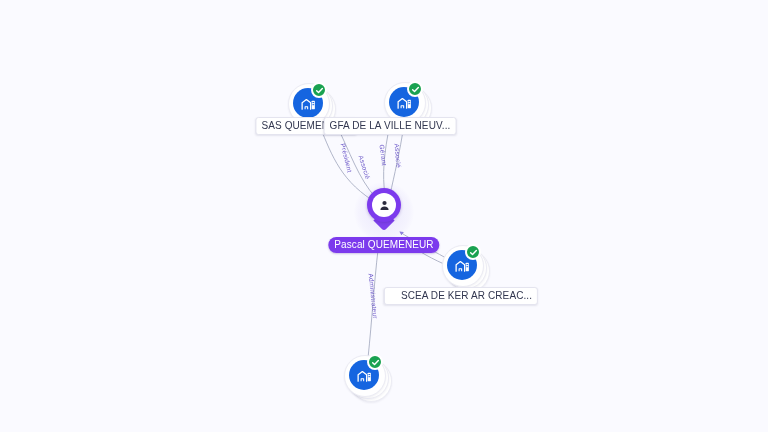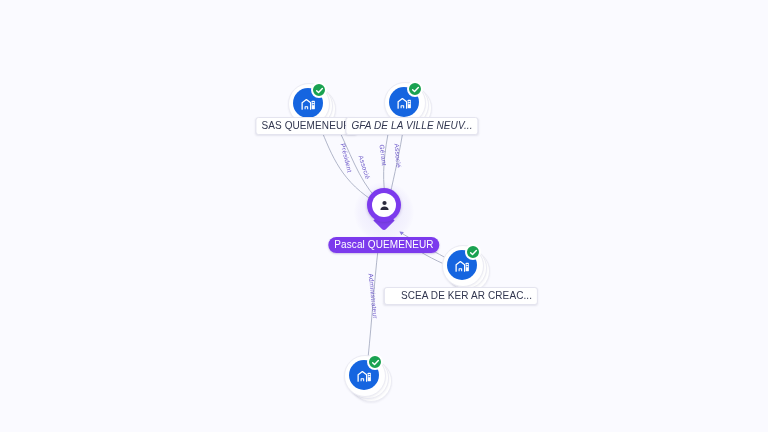--- a/index.html
+++ b/index.html
@@ -224,21 +224,21 @@
         <rect x="17.6" y="10" width="2.4" height="1.4" fill="#1565e0"></rect>
         <rect x="17.6" y="13" width="2.4" height="1.4" fill="#1565e0"></rect>
       </svg>
     </div>
     <div class="verified-badge">
       <svg width="9" height="9" viewBox="0 0 12 12" fill="none">
         <path d="M2.2 6.2 L4.7 8.7 L9.8 3.4" stroke="#ffffff" stroke-width="1.9" stroke-linecap="round" stroke-linejoin="round"></path>
       </svg>
     </div>
   </div>
-  <div class="node-label" style="left:412px; top:117px;font-style:italic;">GFA DE LA VILLE NEUV...</div>
+  <div class="node-label" style="left:390px; top:117px;">GFA DE LA VILLE NEUV...</div>
 
   <div class="company-node" style="left:464px; top:267px;">
     <div class="stack-card s3"></div>
     <div class="stack-card s2"></div>
     <div class="stack-card s1"></div>
     <div class="node-disc">
       <svg width="17" height="17" viewBox="0 0 24 24" fill="none">
         <path d="M3 20V11l6-4.5L15 11v9" stroke="#ffffff" stroke-width="1.8" stroke-linejoin="round" stroke-linecap="round"></path>
         <path d="M7.2 20v-3.4h3.6V20" stroke="#ffffff" stroke-width="1.5" stroke-linejoin="round"></path>
         <rect x="16.6" y="8" width="4.4" height="12" rx="0.7" fill="#ffffff"></rect>

